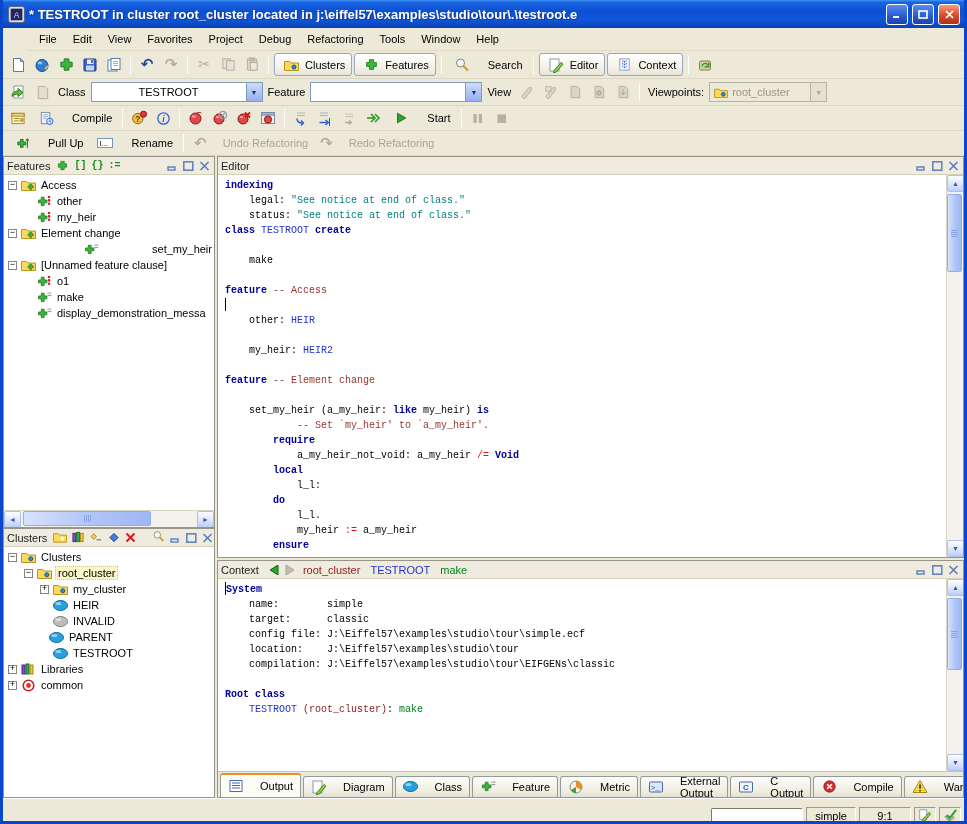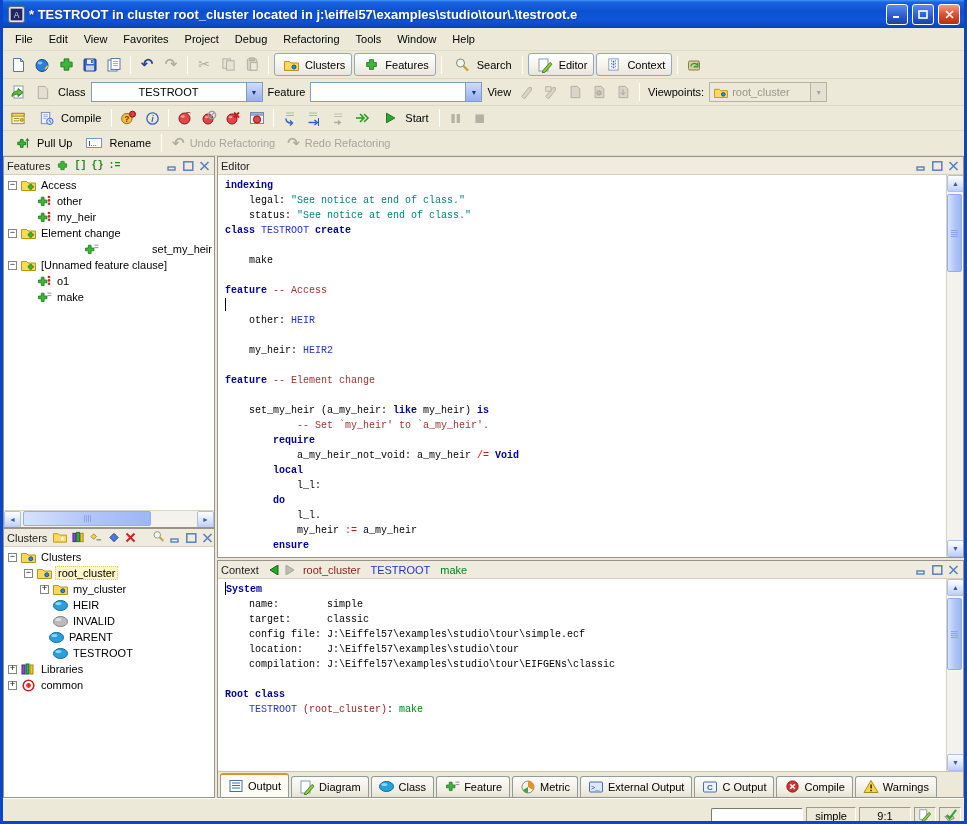--- a/index.html
+++ b/index.html
@@ -8,21 +8,21 @@
   
   .titlebar{height:28px;display:flex;align-items:center;padding:0 4px 0 5px;gap:4px;
     background:linear-gradient(180deg,#3d95f5 0%,#1b63e0 8%,#0c50d2 40%,#0f56da 70%,#0a42b4 100%);}
   .titlebar .app-icon{width:17px;height:17px;flex:0 0 auto;}
   .title-text{flex:1;color:#fff;font-weight:bold;font-size:13px;white-space:nowrap;overflow:hidden;text-shadow:1px 1px 1px #1a3a8a;}
   .tbtn{width:22px;height:21px;border-radius:3px;border:1px solid #fff;display:flex;align-items:center;justify-content:center;
     color:#fff;font-size:11px;font-weight:bold;background:linear-gradient(180deg,#5a8cf0,#2a5ad0 60%,#1a42a8);}
   .tbtn.close{background:linear-gradient(180deg,#f0a080,#dd5030 50%,#b03010);}
   .tbtn svg{display:block}
   
-  .menubar{height:23px;display:flex;align-items:center;padding-left:4px;background:#ece9d8;border-bottom:1px solid #e0dcc8;}
+  .menubar{height:23px;display:flex;align-items:center;padding-left:4px;background:#ece9d8;border-bottom:1px solid #e0dcc8;margin-left:24px;}
   .menu-item{padding:3px 8px;font-size:11px;color:#000;}
   
   .toolbar{display:flex;align-items:center;background:#ece9d8;border-bottom:1px solid #dcd8c4;padding:0 4px;gap:2px;}
   .tb-main{height:28px;}
   .tb-address{height:27px;}
   .tb-project{height:25px;}
   .tb-refactor{height:25px;}
   .ticon{width:22px;height:22px;display:flex;align-items:center;justify-content:center;}
   .ticon svg{display:block}
   .ticon.small{width:20px;height:20px;}
@@ -31,21 +31,21 @@
   .toggle-btn{display:inline-flex;align-items:center;gap:4px;padding:2px 6px;height:23px;font-size:11px;
     border:1px solid #95a7c5;border-radius:3px;background:linear-gradient(180deg,#ffffff,#f4f2ea 60%,#e8e5d8);}
   .lbl{font-size:11px;padding:0 3px;}
   .combo{display:flex;height:20px;border:1px solid #7f9db9;background:#fff;}
   .combo .cval{flex:1;font-size:11px;display:flex;align-items:center;justify-content:center;padding:0 4px;white-space:nowrap;}
   .combo .carrow{width:16px;display:flex;align-items:center;justify-content:center;font-size:7px;color:#16377c;
     background:linear-gradient(180deg,#cfdcfb,#96aef0);border-left:1px solid #7f9db9;border-radius:0 1px 1px 0;}
   .combo.disabled{background:#ece9d8;border-color:#b8b4a2;}
   .combo.disabled .cval{color:#9a968a;justify-content:flex-start;gap:4px;}
   .combo.disabled .carrow{background:#e4e1d2;color:#a8a498;border-left:1px solid #b8b4a2;}
-  .flat-btn{display:inline-flex;align-items:center;gap:5px;padding:1px 5px;font-size:11px;height:22px;}
+  .flat-btn{display:inline-flex;align-items:center;gap:16px;padding:1px 5px;font-size:11px;height:22px;}
   .flat-btn.disabled{color:#a8a49a;}
   
   .main{display:flex;height:642px;}
   .left-col{width:212px;display:flex;flex-direction:column;}
   .vsplit{width:2px;background:#ece9d8;}
   .right-col{flex:1;display:flex;flex-direction:column;min-width:0;}
   .hsplit{height:2px;background:#ece9d8;}
   .panel{border:1px solid #98948a;background:#fff;display:flex;flex-direction:column;overflow:hidden;}
   .features-panel{height:372px;}
   .clusters-panel{height:270px;}
@@ -92,21 +92,21 @@
   .seg-pl{color:#000;}
   .cursor{display:inline-block;width:1px;height:13px;background:#000;vertical-align:text-bottom;}
   
   .crumb{display:flex;align-items:center;gap:10px;flex:1;font-size:11px;}
   .crumb .c-clu{color:#8b1a1a;}
   .crumb .c-cls{color:#2233cc;}
   .crumb .c-feat{color:#00821d;}
   .nav-arrows{display:flex;gap:6px;align-items:center;margin:0 4px;}
   
   .tabbar{height:26px;flex:0 0 26px;display:flex;align-items:flex-end;gap:2px;padding:0 2px;background:#ece9d8;border-top:1px solid #c8c4b0;}
-  .tab{display:flex;align-items:center;gap:4px;font-size:11px;padding:2px 7px 3px;height:21px;
+  .tab{display:flex;align-items:center;gap:16px;font-size:11px;padding:2px 7px 3px;height:21px;
     border:1px solid #919b9c;border-bottom:none;border-radius:3px 3px 0 0;background:linear-gradient(180deg,#fcfcfa,#f0eee2 70%,#e4e1d2);}
   .tab.active{height:24px;background:#fcfbf4;border-top:2px solid #e6902c;}
   .tab .ticon{width:16px;height:16px;}
   
   .statusbar{height:34px;display:flex;align-items:center;background:#ece9d8;border-top:1px solid #fff;padding:2px 3px;gap:3px;font-size:11px;}
   .sb-space{flex:1;}
   .sb-cell{height:17px;display:flex;align-items:center;justify-content:center;padding:0 8px;
     border:1px solid;border-color:#9d9a88 #fff #fff #9d9a88;}
   .sb-field{width:92px;height:16px;background:#fff;border:1px solid;border-color:#7a7a6a #fff #fff #7a7a6a;border-radius:2px;}
   .sb-icon{width:22px;padding:0;}
@@ -598,20 +598,31 @@
             <div class="tree-row" style="padding-left: 20px;">
               <span class="expand-spacer"></span>
               <span class="tree-ico">
                 <svg width="15" height="13" viewBox="0 0 15 13">
                   <path d="M1.5 5h2.8V2.2h2.8V5h2.8v2.8H7.1v2.8H4.3V7.8H1.5z" fill="#3cb53c" stroke="#1b7a1b" stroke-width="0.8"></path>
                   <rect x="10.4" y="1.6" width="4" height="1.1" fill="#9a9a9a"></rect>
                   <rect x="10.4" y="4" width="4" height="1.1" fill="#9a9a9a"></rect>
                 </svg>
               </span>
               <span class="tree-label">make</span>
+            </div>
+            <div class="tree-row" style="padding-left: 20px;">
+              <span class="expand-spacer"></span>
+              <span class="tree-ico">
+                <svg width="15" height="13" viewBox="0 0 15 13">
+                  <path d="M1.5 5h2.8V2.2h2.8V5h2.8v2.8H7.1v2.8H4.3V7.8H1.5z" fill="#3cb53c" stroke="#1b7a1b" stroke-width="0.8"></path>
+                  <rect x="10.4" y="1.6" width="4" height="1.1" fill="#9a9a9a"></rect>
+                  <rect x="10.4" y="4" width="4" height="1.1" fill="#9a9a9a"></rect>
+                </svg>
+              </span>
+              <span class="tree-label">display_demonstration_messa</span>
             </div>
           </div>
         <div class="hscroll">
           <span class="sb-btn">◄</span>
           <span class="sb-track">
               <span class="sb-thumb" style="left:2px;width:128px">
                 <span class="grip-h"></span>
               </span>
             </span>
           <span class="sb-btn">►</span>

